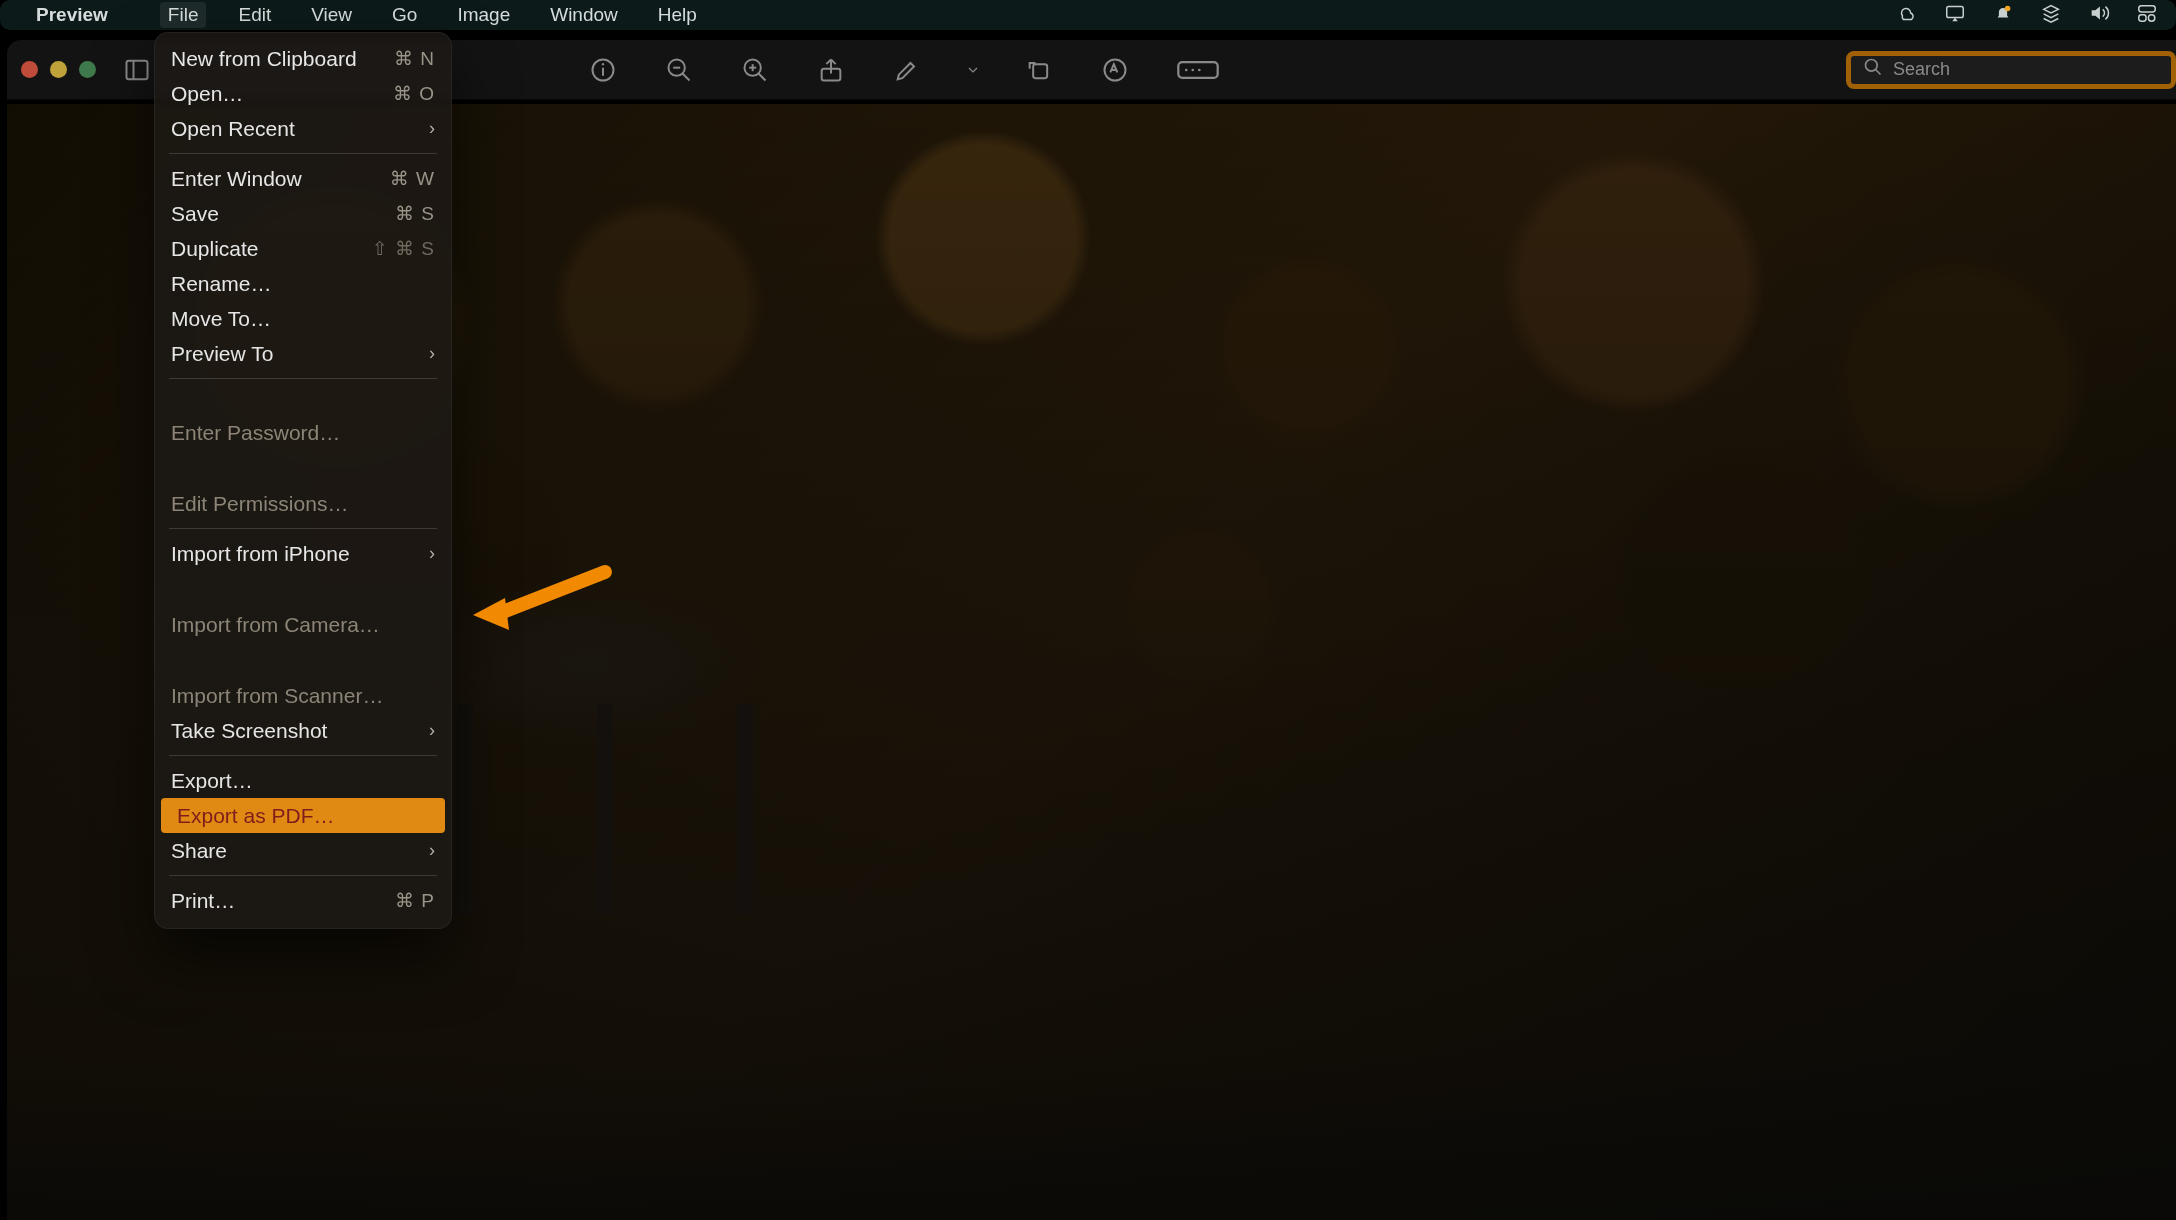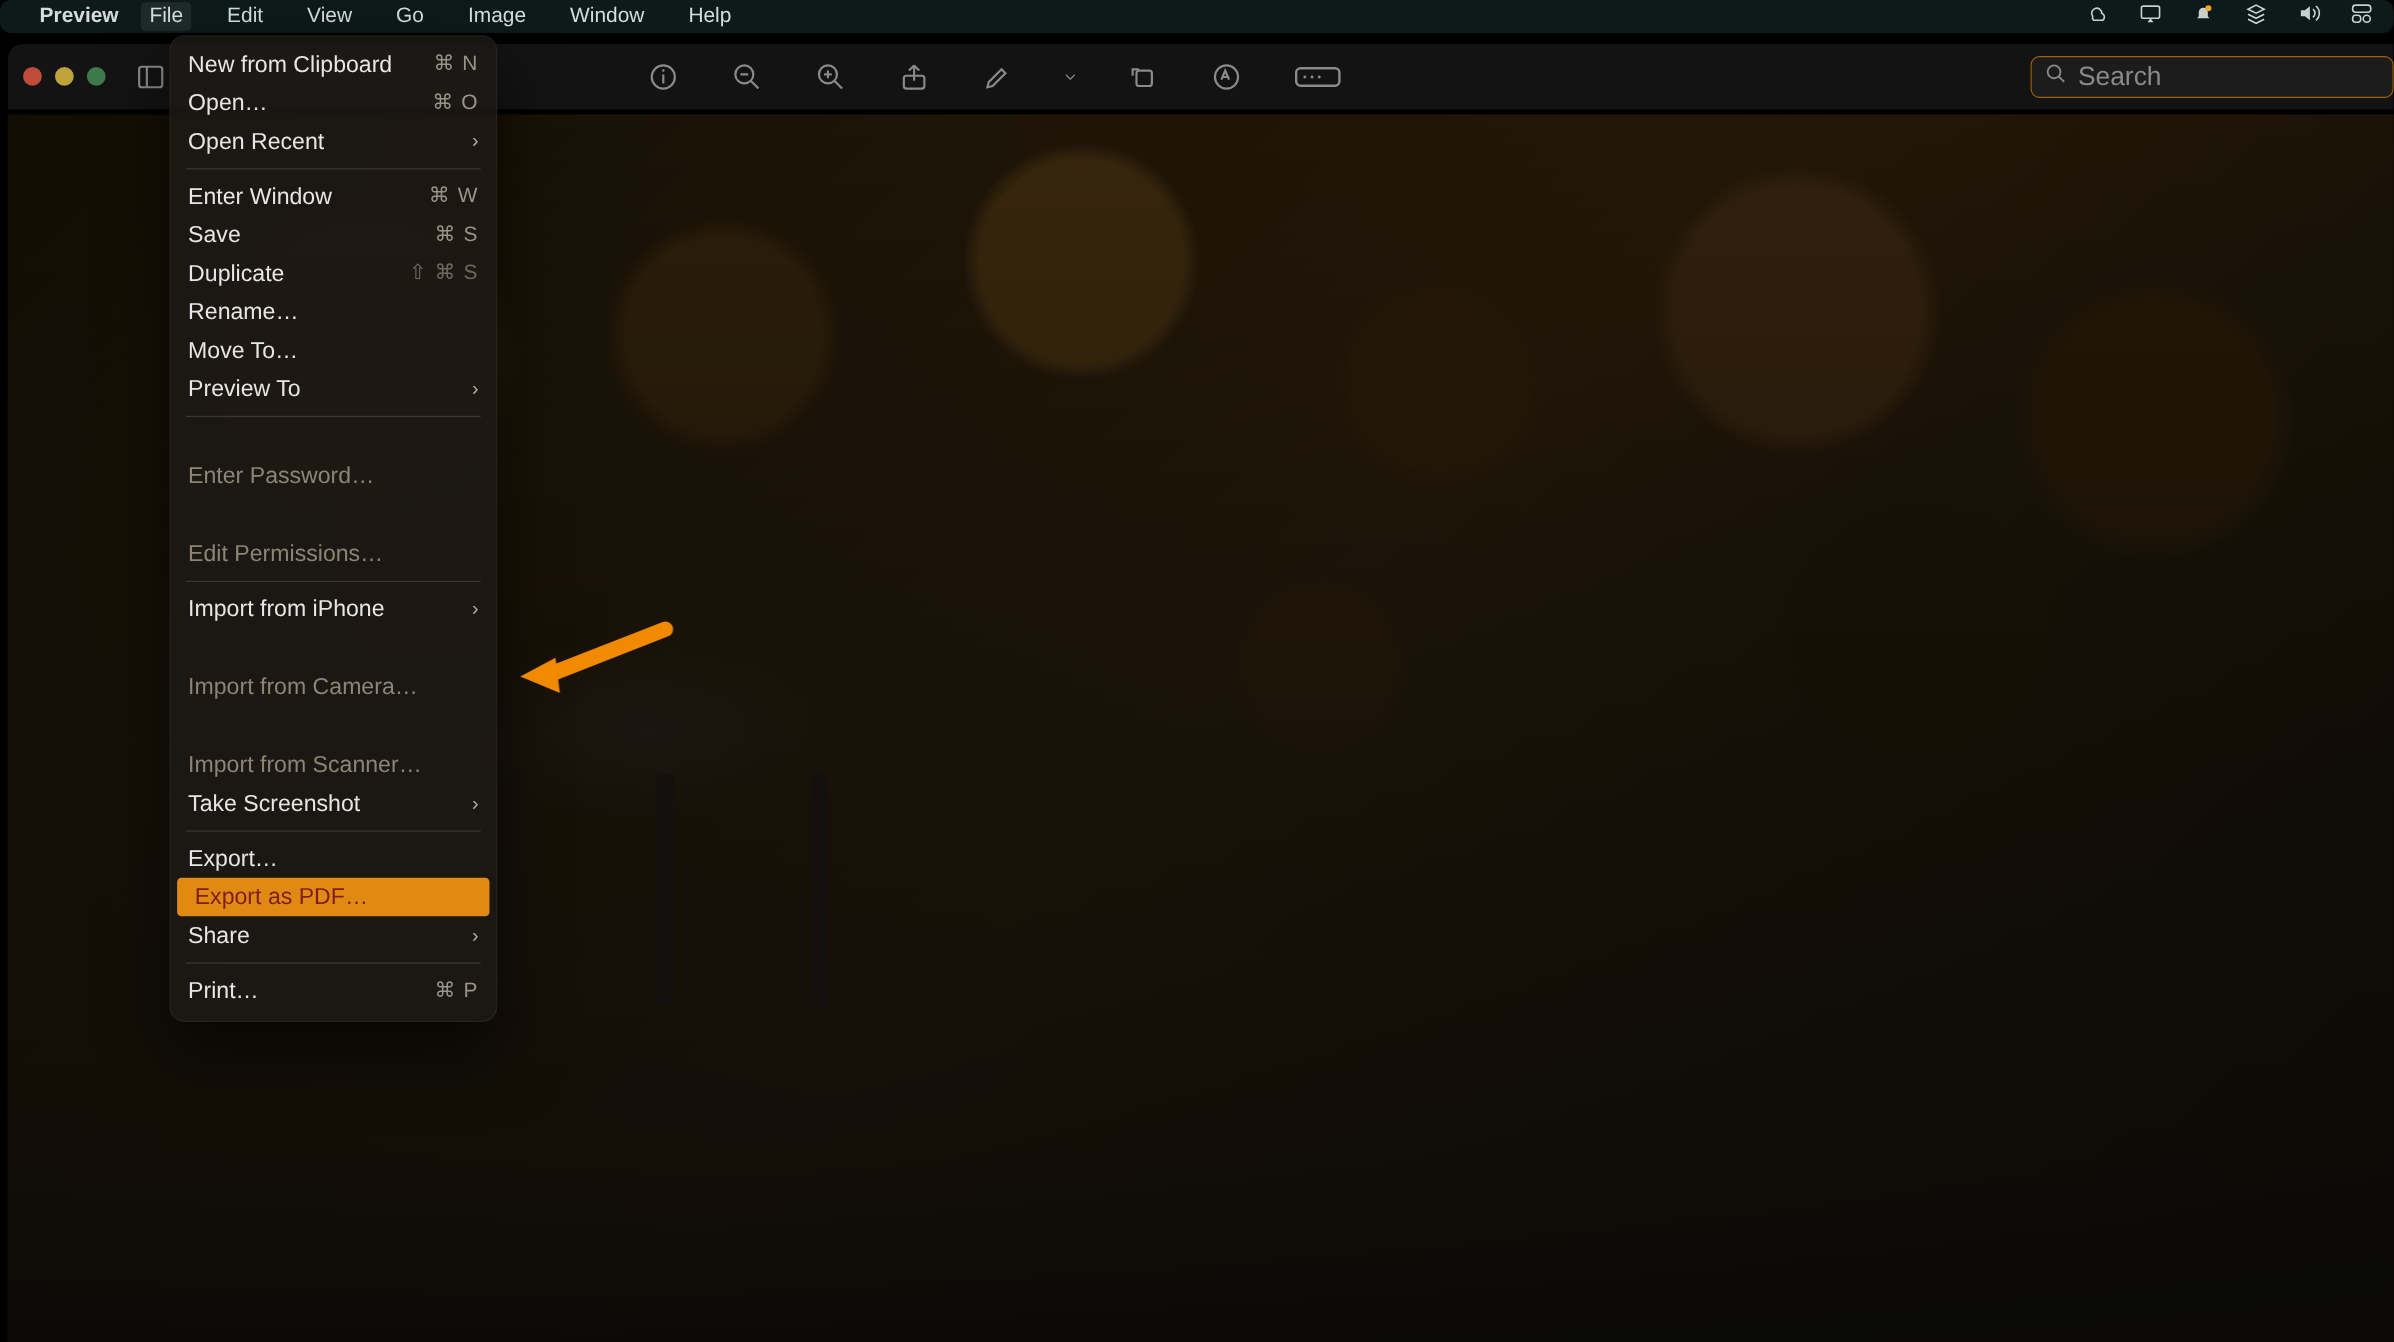--- a/index.html
+++ b/index.html
@@ -38,21 +38,21 @@
 .menubar {
   position:absolute; left:0; top:0; width:100%; height:30px;
   display:flex; align-items:center; padding:0 18px;
   background:rgba(20,40,40,.65); color:#d6dcdc; font-size:19px;
   backdrop-filter:blur(2px);
   border-radius:10px;
 }
 .menubar .apple { font-size:20px; margin-right:18px; color:#c9d0d0;}
 .menubar .app { font-weight:700; margin-right:20px;}
 .menubar .m { margin-right:24px; padding:2px 8px; border-radius:4px;}
-.menubar .m.active { background:rgba(255,255,255,.08);}
+.menubar .m.active { background:rgba(255,255,255,.08);margin-left:32px;}
 .menubar .spacer { flex:1;}
 .menubar .tray { display:flex; gap:26px; align-items:center; color:#c9d0d0;}
 .menubar svg { width:22px; height:22px; fill:none; stroke:#c9d0d0; stroke-width:1.6;}
 .dotOrange{fill:#f5a623;stroke:none}
 
 
 .window {
   position:absolute; left:7px; top:40px; right:0; height:60px;
   background:rgba(22,22,22,.85); border-bottom:1px solid rgba(0,0,0,.6);
   display:flex; align-items:center; padding-left:14px;
@@ -60,22 +60,22 @@
 }
 .traffic { display:flex; gap:12px; margin-right:18px;}
 .traffic span{width:17px;height:17px;border-radius:50%;}
 .tl-red{background:#bf4c3a;} .tl-yel{background:#bfa23a;} .tl-grn{background:#3f7a4d;}
 .tb-icon{width:28px;height:28px;stroke:#8a8a8a;fill:none;stroke-width:1.7;}
 .tb-btn{display:flex;align-items:center;justify-content:center;width:46px;height:40px;}
 .tb-gap{flex:1;}
 .tb-group{display:flex;align-items:center;gap:30px;margin-left:420px;}
 .search{
   display:flex;align-items:center;gap:10px;height:38px;min-width:330px;
-  background:rgba(30,30,30,.9);border:1px solid #a16207;border-radius:8px;
-  padding:0 12px;color:#8a8a8a;font-size:24px;
+  background:rgba(30,30,30,.9);border:5px solid #a16207;border-radius:8px;
+  padding:0 12px;color:#8a8a8a;font-size:18px;
 }
 .search svg{width:20px;height:20px;stroke:#8a8a8a;fill:none;stroke-width:2;}
 
 
 .menu {
   position:absolute; left:154px; top:32px; width:298px;
   background:rgba(30,26,22,.78); border:1px solid rgba(255,255,255,.06);
   border-radius:14px; padding:8px 0 10px; color:#e6e6e6;
   box-shadow:0 30px 60px rgba(0,0,0,.55);
   backdrop-filter:blur(4px);

